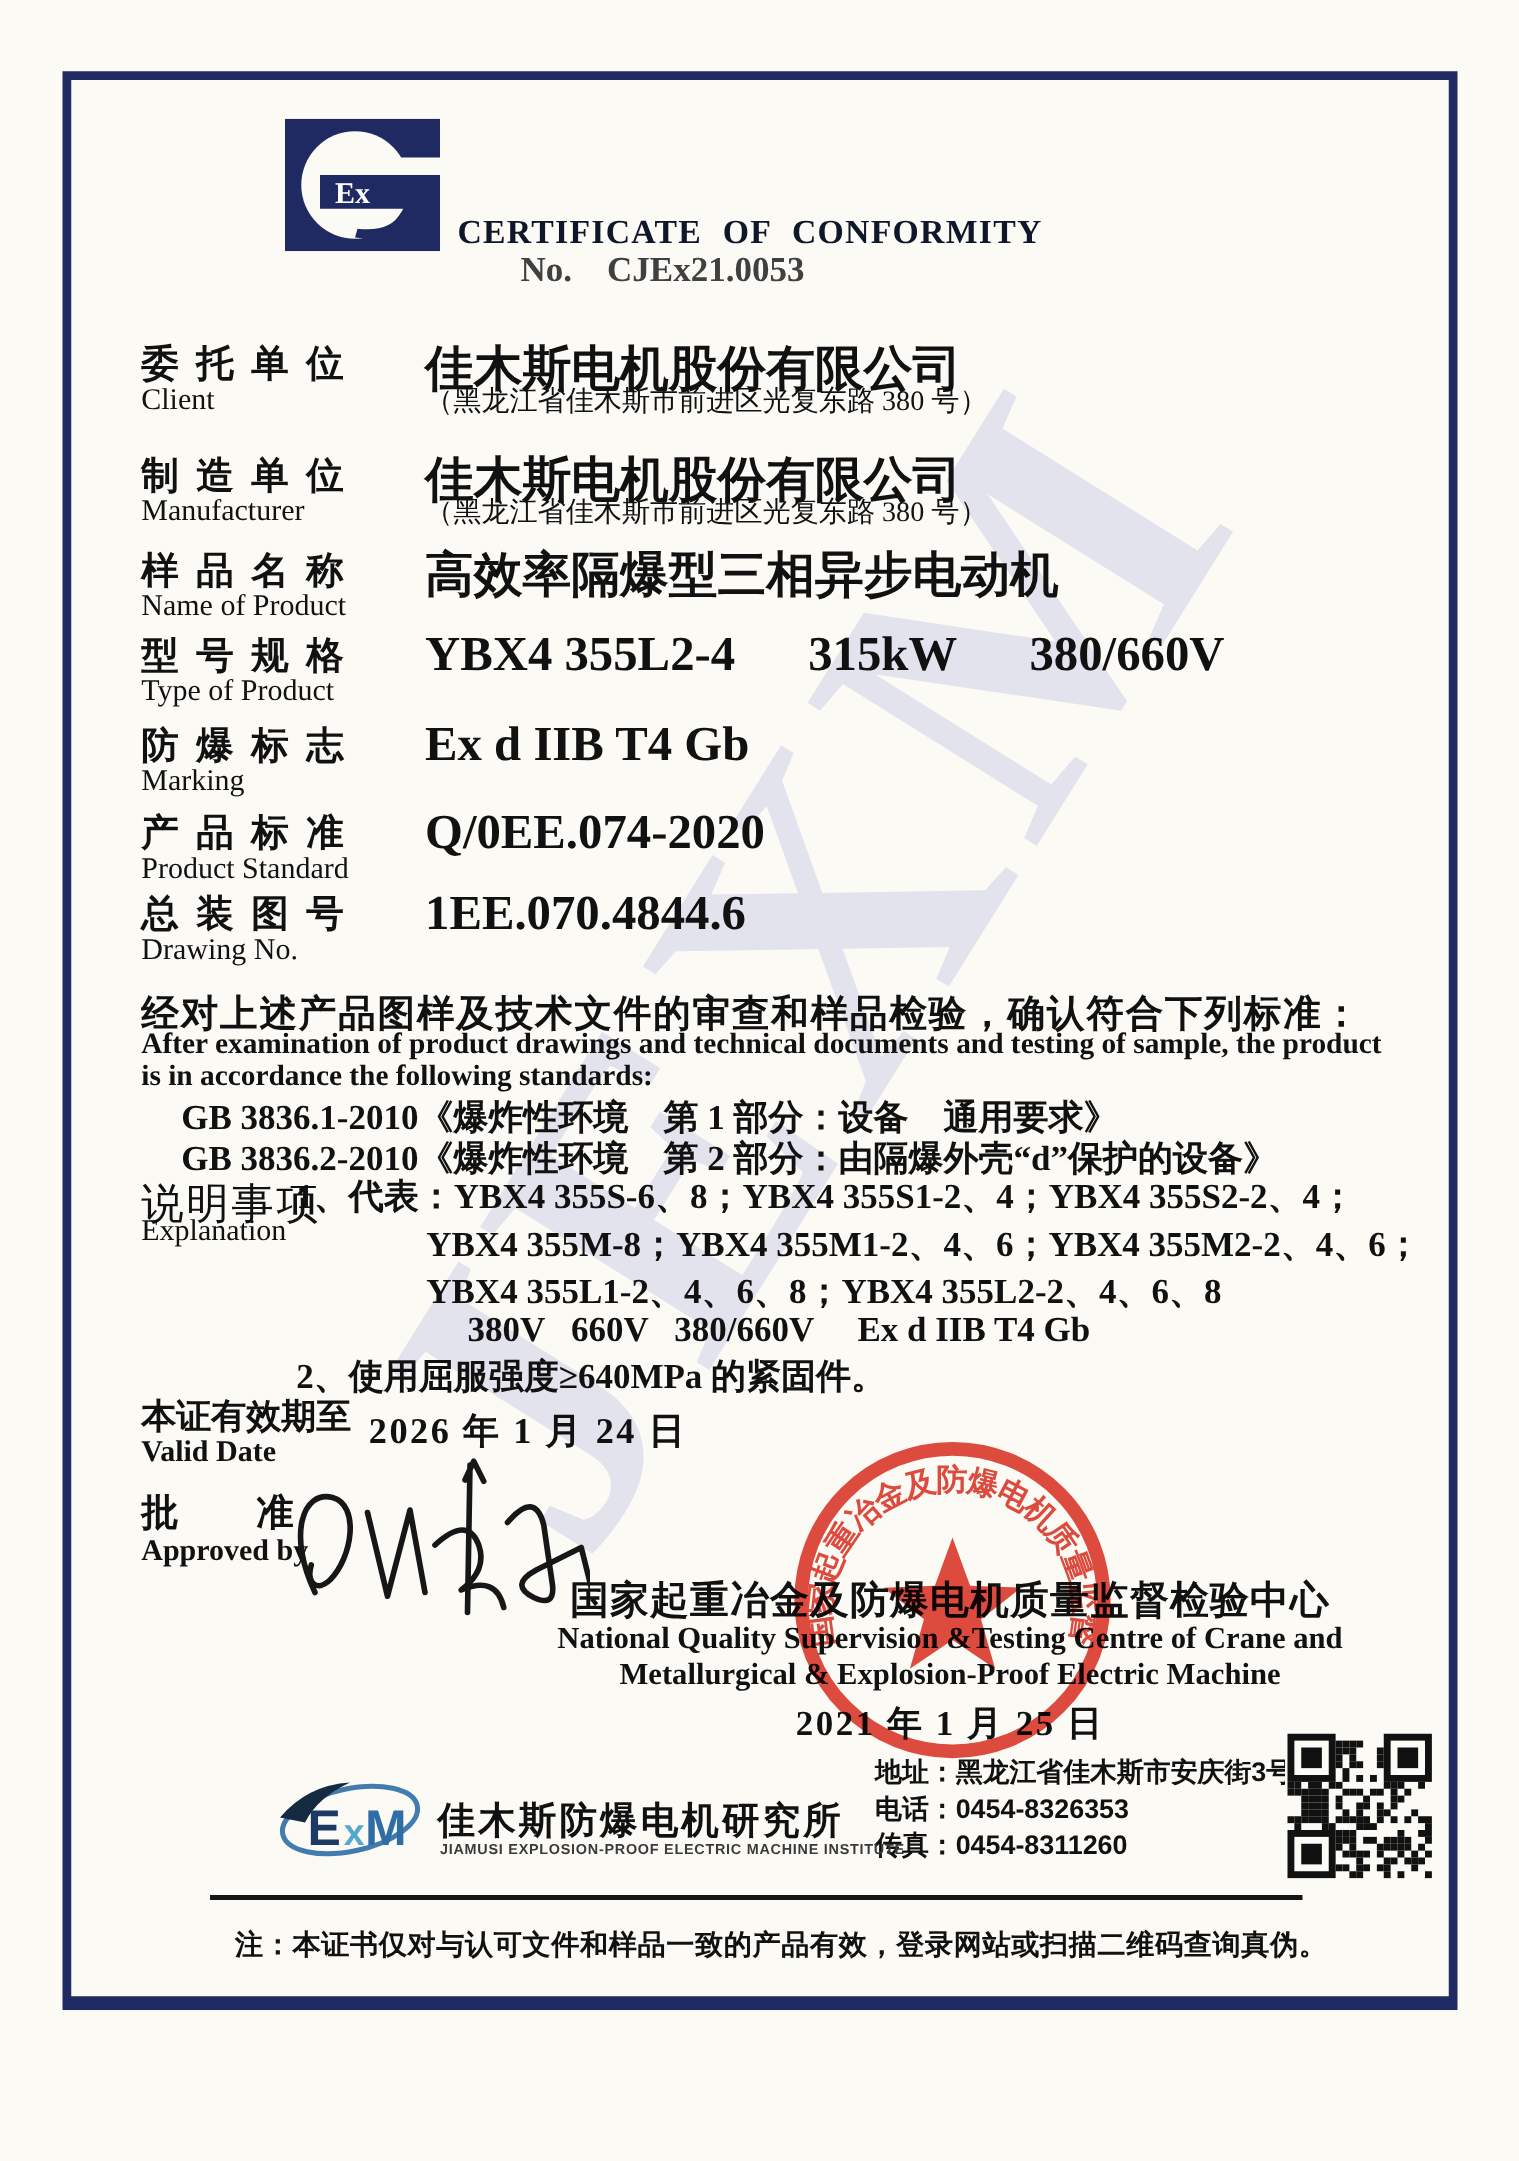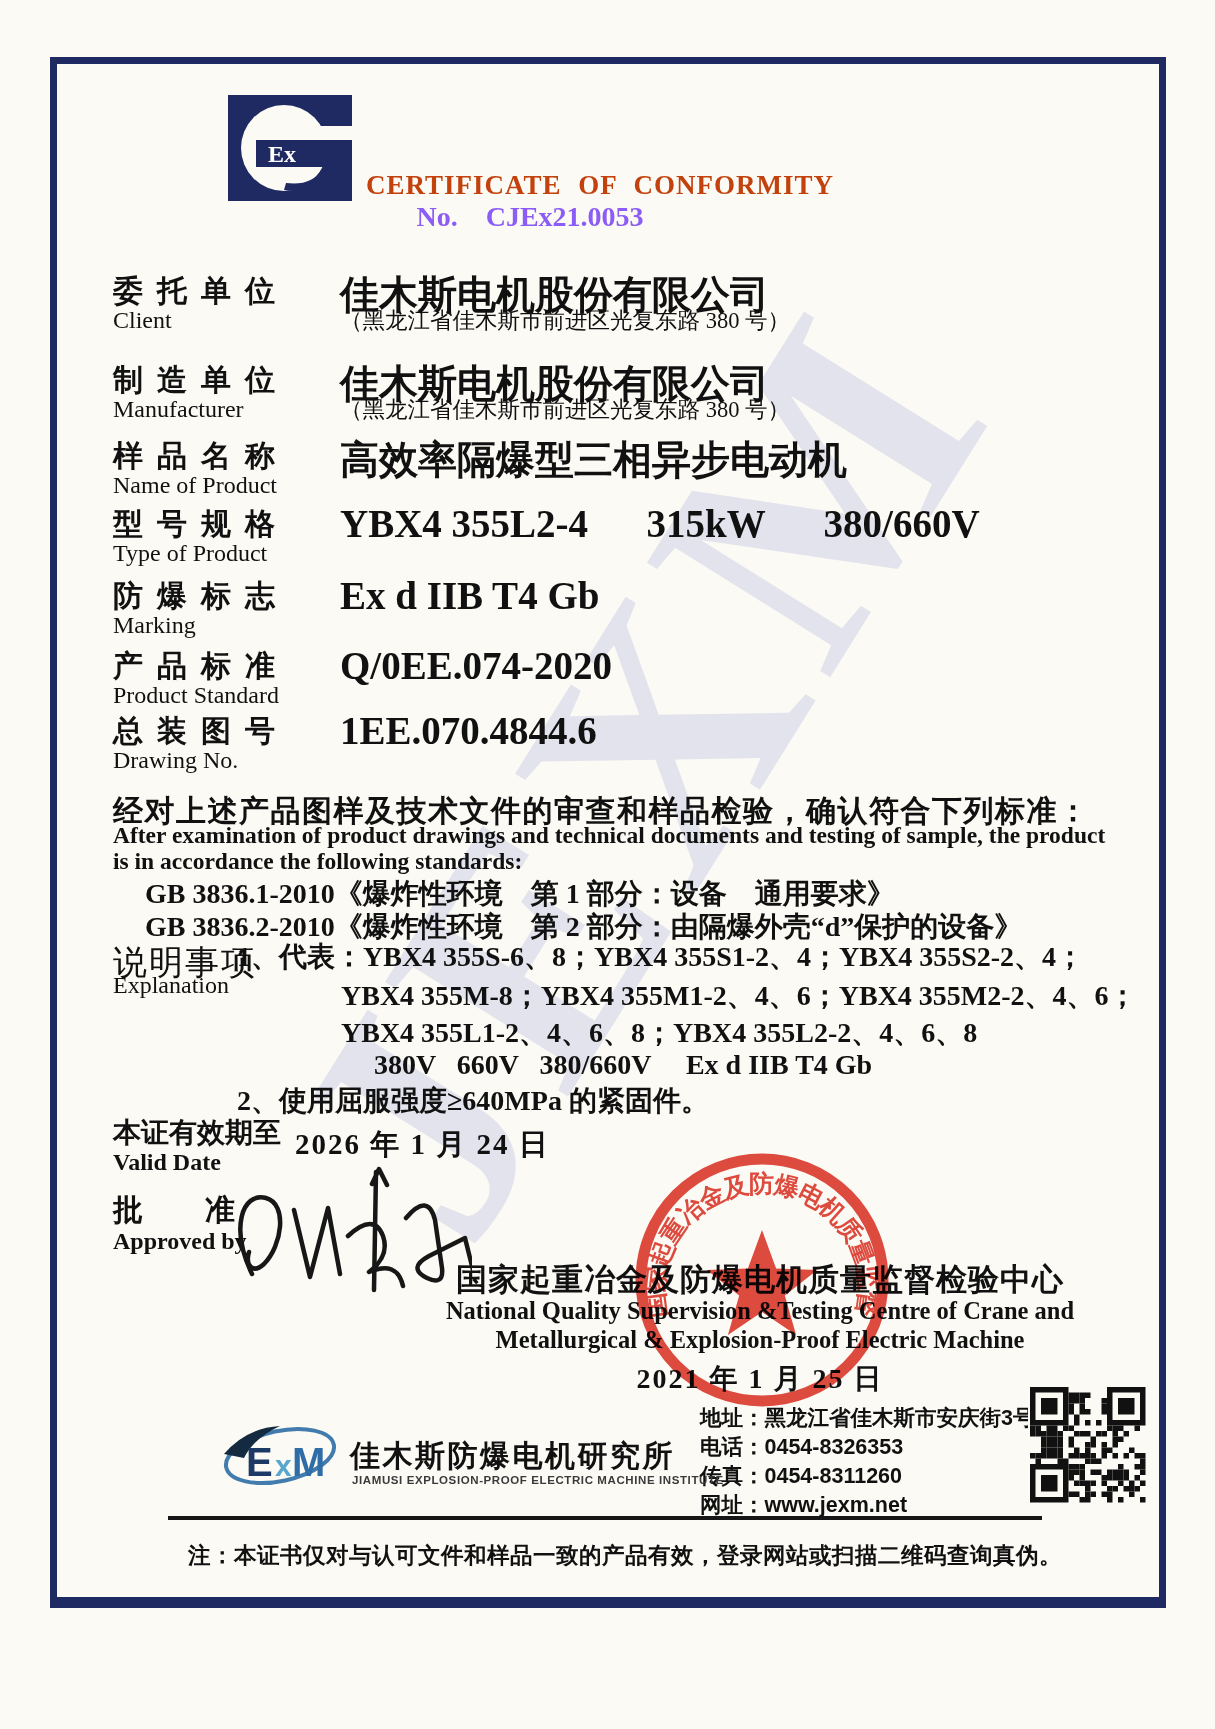--- a/index.html
+++ b/index.html
@@ -14,23 +14,23 @@
   .watermark-wrap { position:absolute; left:140px; top:290px; width:1000px; height:960px;
                     display:flex; align-items:center; justify-content:center; z-index:0; }
   .watermark-wrap span { transform:rotate(-58deg); font-size:330px; font-weight:700;
                     letter-spacing:18px; color:rgba(160,170,215,0.28); white-space:nowrap; }
 
   
   .ex-logo { position:absolute; left:228px; top:95px; z-index:1; }
   .title-cn { position:absolute; left:330px; top:96px; width:540px; text-align:center;
               font-size:57px; font-weight:700; color:#222f66; letter-spacing:32px; z-index:1; }
   .title-en { position:absolute; left:330px; top:170px; width:540px; text-align:center;
-              font-size:27px; font-weight:700; color:#c2410c; letter-spacing:1px; word-spacing:9px; z-index:1; }
+              font-size:27px; font-weight:700; color:#0f172a; letter-spacing:1px; word-spacing:9px; z-index:1; }
   .cert-no { position:absolute; left:300px; top:201px; width:460px; text-align:center;
-             font-size:28px; font-weight:700; color:#8b5cf6; z-index:1; }
+             font-size:28px; font-weight:700; color:#404040; z-index:1; }
   .cert-no .gap { display:inline-block; width:28px; }
 
   
   .field { position:absolute; left:113px; width:1000px; z-index:1; }
   .cn-label { font-size:30px; font-weight:600; letter-spacing:14px; }
   .en-label { position:absolute; left:0; top:36px; font-size:24px; }
   .f-value { position:absolute; left:227px; top:-3px; font-size:39px; font-weight:700; white-space:pre; }
   .f-sub   { position:absolute; left:227px; top:34px; font-size:22.5px; white-space:pre; }
 
   
@@ -193,21 +193,20 @@
 
   <div class="issuer-name">国家起重冶金及防爆电机质量监督检验中心</div>
   <div class="issuer-en1">National Quality Supervision &amp;Testing Centre of Crane and</div>
   <div class="issuer-en2">Metallurgical &amp; Explosion-Proof Electric Machine</div>
   <div class="issue-date">2021 年 1 月 25 日</div>
 
   <div class="contact">
     <div><b>地址：</b><span>黑龙江省佳木斯市安庆街3号</span></div>
     <div><b>电话：</b><span>0454-8326353</span></div>
     <div><b>传真：</b><span>0454-8311260</span></div>
-    <div><b>网址：</b><span>www.jexm.net</span></div>
   </div>
 
   <svg class="qr" width="120" height="120" viewBox="0 0 120 120">
     <rect x="0" y="0" width="120" height="120" fill="#fbfaf4"></rect>
     <g class="modules" transform="translate(2,2)" fill="#111">
         <rect x="38.5" y="5.5" width="5.5" height="5.5"></rect>
         <rect x="44.0" y="5.5" width="5.5" height="5.5"></rect>
         <rect x="49.5" y="5.5" width="5.5" height="5.5"></rect>
         <rect x="55.0" y="5.5" width="5.5" height="5.5"></rect>
         <rect x="38.5" y="11.0" width="5.5" height="5.5"></rect>

